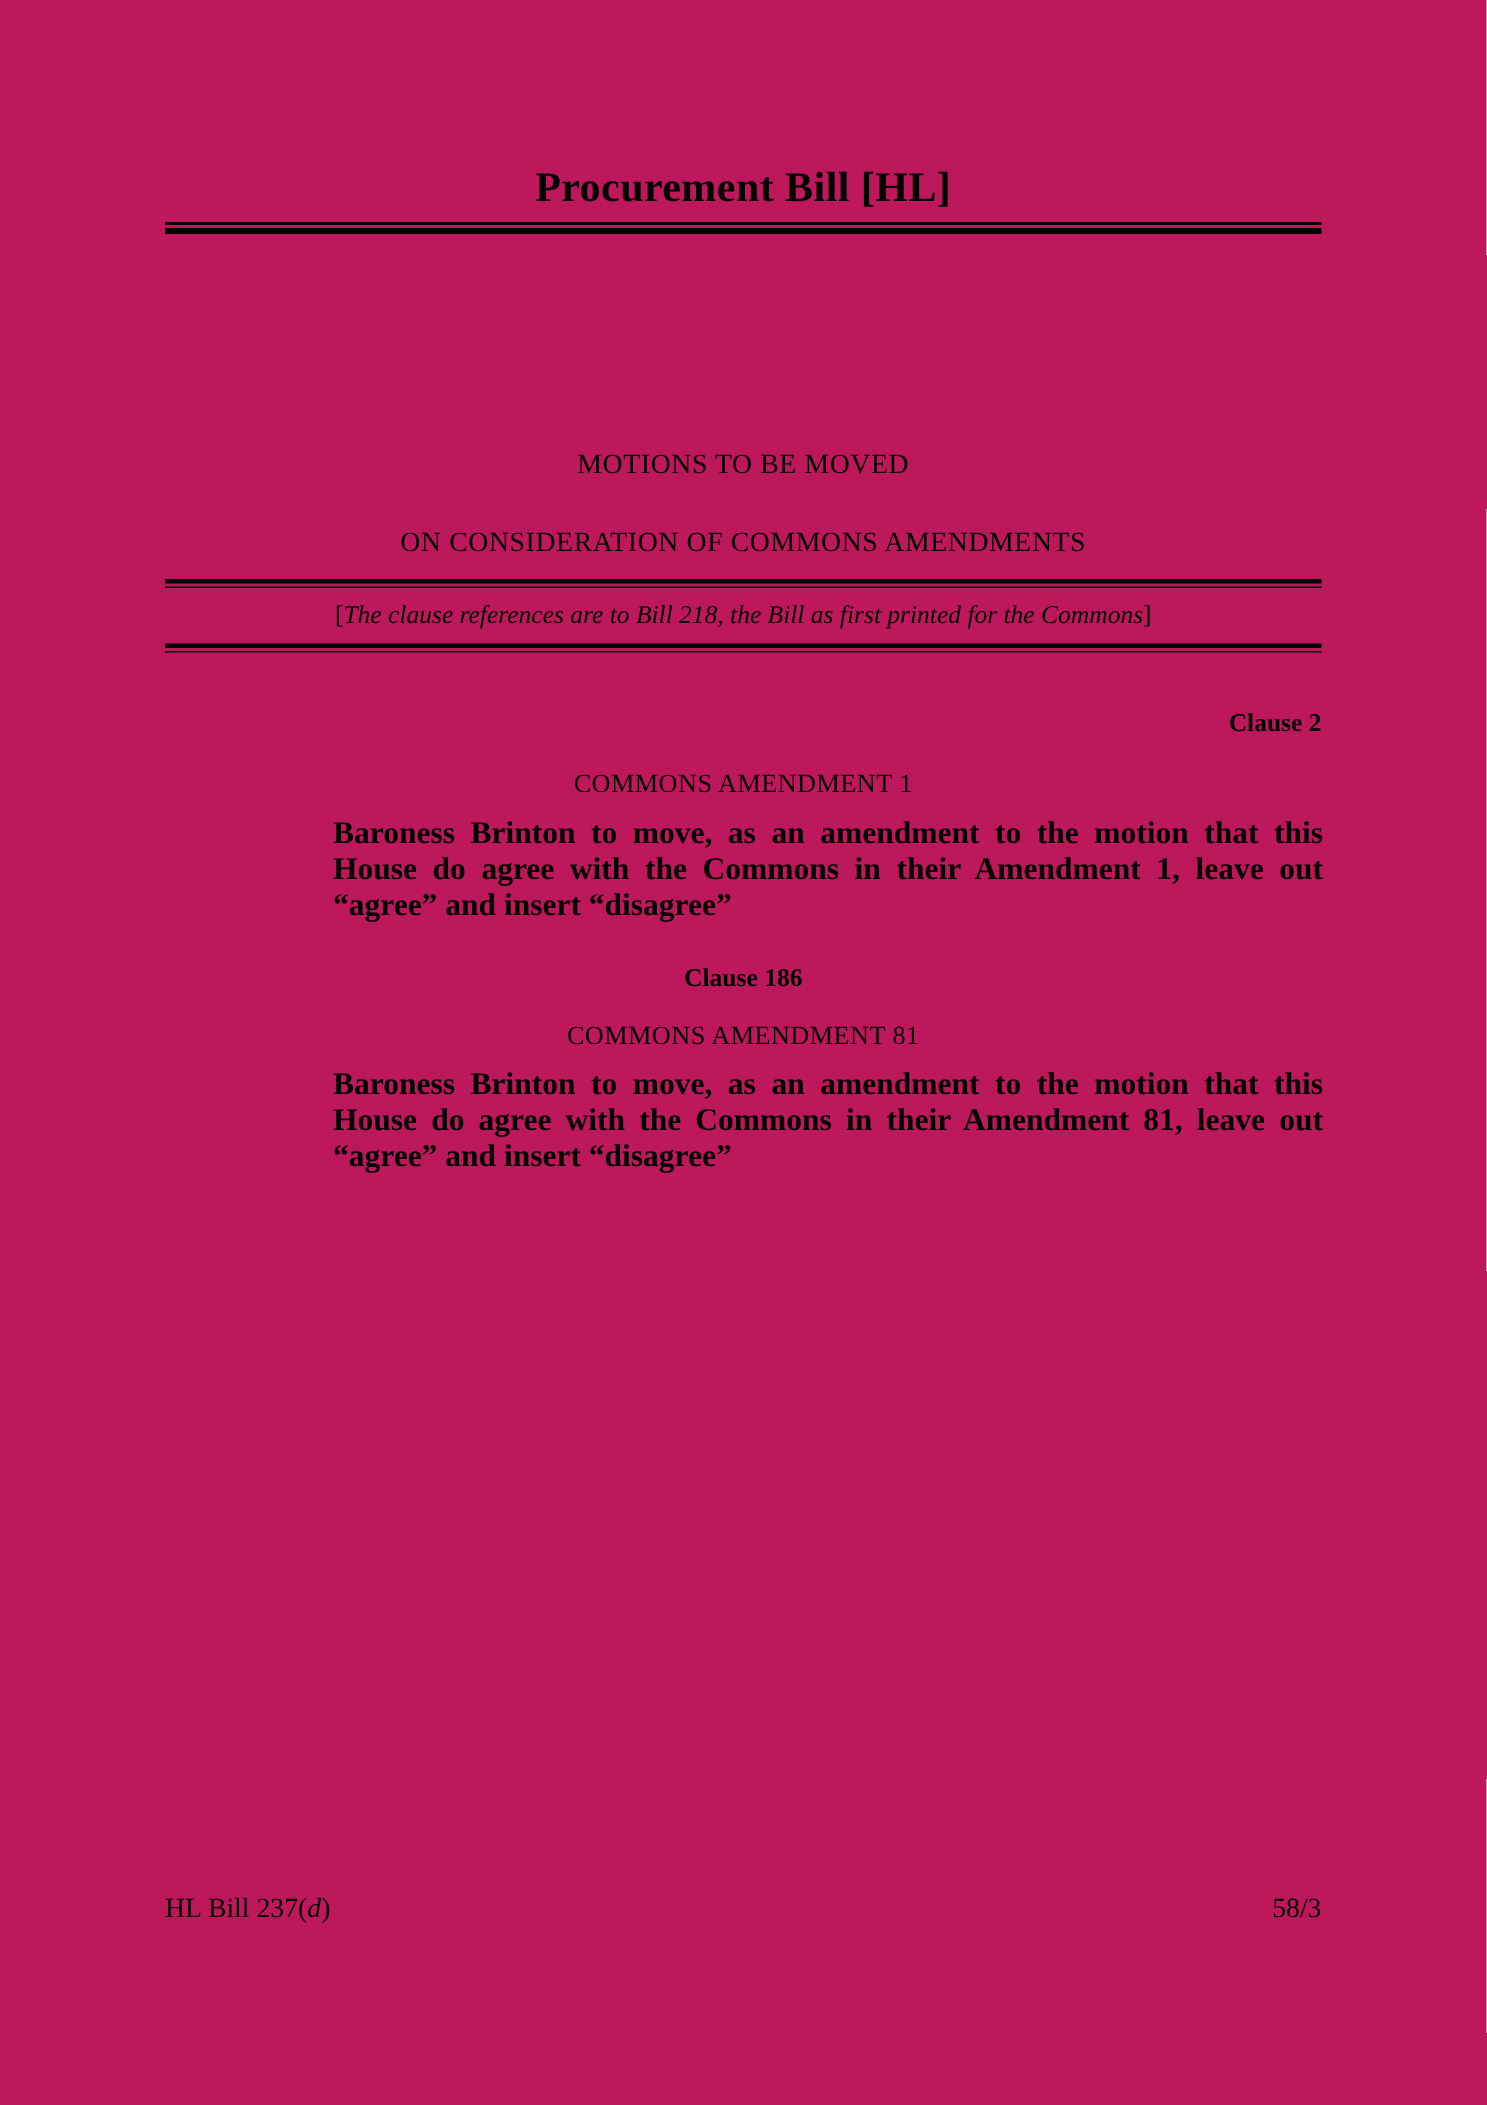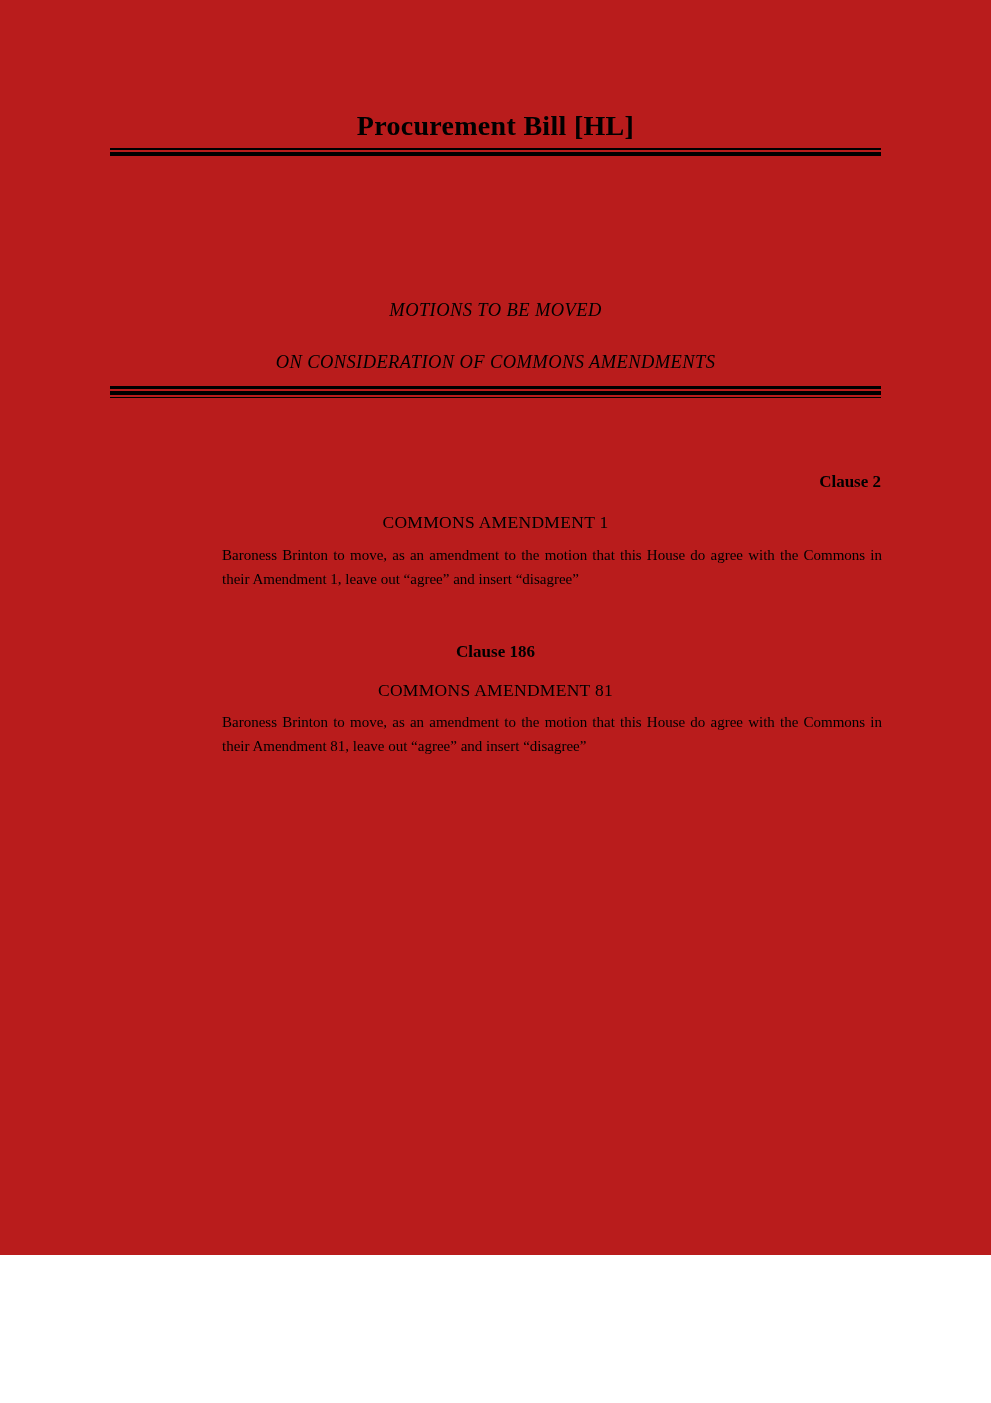--- a/index.html
+++ b/index.html
@@ -3,22 +3,22 @@
 <meta charset="utf-8">
 <style>
   html, body {
     margin: 0;
     padding: 0;
     background: #ffffff;
   }
   .page {
     position: relative;
     width: 991px;
-    height: 1255px;
-    background: #b91c1c;
+    height: 1403px;
+    background: #be185d;
     font-family: "Liberation Serif", serif;
     color: #000000;
     overflow: hidden;
   }
   .content {
     position: absolute;
     left: 110px;
     top: 0;
     width: 771px;
   }
@@ -35,21 +35,20 @@
   
   .title-rule { top: 148px; }
   .title-rule .thin  { height: 2px; background: #000; }
   .title-rule .gap   { height: 2px; }
   .title-rule .thick { height: 4px; background: #000; }
 
   .caps-heading {
     text-align: center;
     font-size: 18.5px;
     letter-spacing: 0.4px;
-    font-style: italic;
   }
   .motions-line1 { top: 300px; }
   .motions-line2 { top: 352px; }
 
   .note-box { top: 386px; }
   .note-rule .thick { height: 3px; background: #000; }
   .note-rule .gap   { height: 2px; }
   .note-rule .thin  { height: 1px; background: #000; }
   .note-text {
     text-align: center;
@@ -67,22 +66,22 @@
   .amendment-heading {
     text-align: center;
     font-size: 17.5px;
     letter-spacing: 0.3px;
   }
   .clause-1    { top: 472px; text-align: right; }
   .amendment-1 { top: 512px; }
   .motion-para {
     left: 112px;
     width: 660px;
-    font-size: 15px;
-    font-weight: normal;
+    font-size: 21px;
+    font-weight: bold;
     line-height: 24px;
     text-align: justify;
   }
   .motion-1 { top: 543px; }
   .clause-2    { top: 642px; }
   .amendment-2 { top: 680px; }
   .motion-2 { top: 710px; }
 
   .footer {
     position: absolute;
@@ -111,20 +110,23 @@
 
     <div class="abs caps-heading motions-line1">MOTIONS TO BE MOVED</div>
     <div class="abs caps-heading motions-line2">ON CONSIDERATION OF COMMONS AMENDMENTS</div>
 
     <div class="abs note-box">
       <div class="note-rule">
         <div class="thick"></div>
           <div class="gap"></div>
           <div class="thin"></div>
       </div>
+      <div class="note-text">
+        <span class="bracket">[</span><span class="itext">The clause references are to Bill 218, the Bill as first printed for the Commons</span><span class="bracket">]</span>
+      </div>
       <div class="note-rule">
         <div class="thick"></div>
           <div class="gap"></div>
           <div class="thin"></div>
       </div>
     </div>
 
     <div class="abs clause-heading clause-1">Clause 2</div>
     <div class="abs amendment-heading amendment-1">COMMONS AMENDMENT 1</div>
     <div class="abs motion-para motion-1">Baroness Brinton to move, as an amendment to the motion that this House do agree with the Commons in their Amendment 1, leave out “agree” and insert “disagree”</div>

